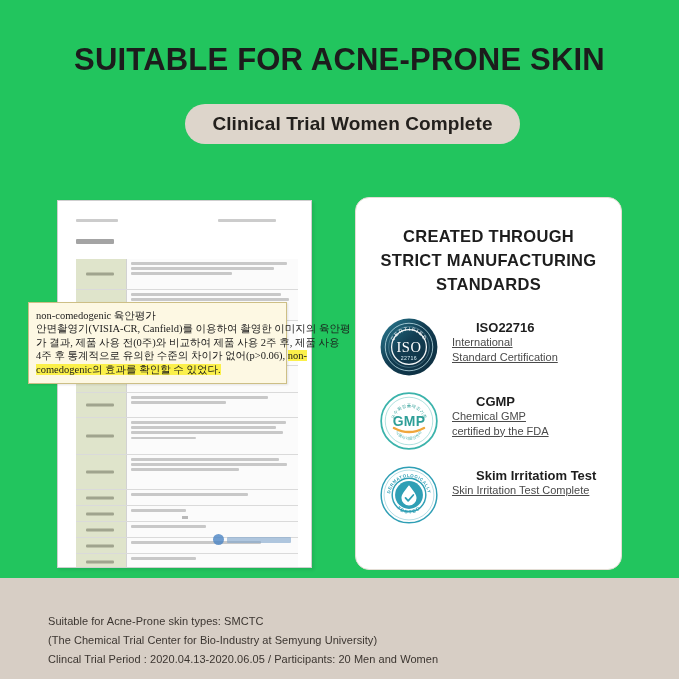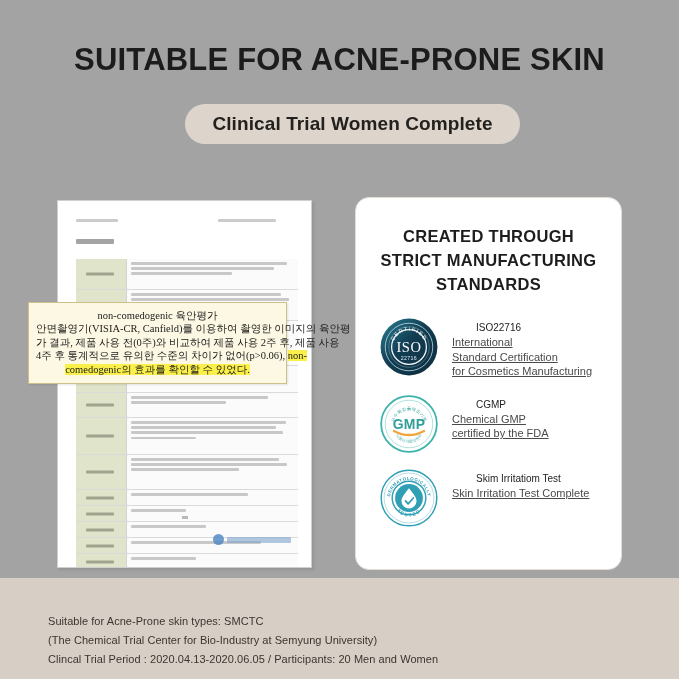--- a/index.html
+++ b/index.html
@@ -11,21 +11,21 @@
     height: 679px;
     overflow: hidden;
     font-family: "Liberation Sans", sans-serif;
     background: #ffffff;
   }
 
   #page {
     position: relative;
     width: 679px;
     height: 679px;
-    background: #a3a3a3;
+    background: #22c55e;
   }
 
   
   #bottom-band {
     position: absolute;
     left: 0;
     top: 578px;
     width: 679px;
     height: 101px;
     background: #d7cec5;
@@ -183,21 +183,20 @@
     border: 1px solid #cdbf86;
     box-sizing: border-box;
     box-shadow: 1px 1px 2px rgba(0,0,0,0.10);
   }
   #callout .co-line {
     font-family: "Liberation Serif", serif;
     font-size: 10.5px;
     line-height: 13.4px;
     color: #1a1a1a;
     white-space: nowrap;
-    text-align: center;
   }
   #callout .hl {
     background: #fbf04a;
   }
 
   
   #cert-card {
     position: absolute;
     left: 355px;
     top: 197px;
@@ -230,22 +229,22 @@
     width: 58px;
     height: 58px;
     flex: none;
     position: relative;
   }
   .cert-text {
     margin-left: 14px;
     padding-top: 2px;
   }
   .cert-title {
-    font-size: 10px;
-    font-weight: normal;
+    font-size: 13px;
+    font-weight: bold;
     color: #1d1d1d;
     line-height: 15px;
     padding-left: 24px;
   }
   .cert-desc {
     font-size: 11px;
     color: #4a4a4a;
     line-height: 14.5px;
     text-decoration: underline;
   }
@@ -445,21 +444,20 @@
               <textPath href="#isoArc" startOffset="50%" text-anchor="middle">CERTIFIED</textPath>
             </text>
             <text x="50" y="58" font-size="25" fill="#ffffff" text-anchor="middle" font-family="Liberation Serif, serif" letter-spacing="1">ISO</text>
             <text x="50" y="72" font-size="9" fill="#d8eef5" text-anchor="middle" font-family="Liberation Sans, sans-serif" letter-spacing="0.6">22716</text>
           </svg>
         </div>
         <div class="cert-text">
           <div class="cert-title">ISO22716</div>
           <div class="cert-desc">International</div>
           <div class="cert-desc">Standard Certification</div>
-          <div class="cert-desc">for Cosmetics Manufacturing</div>
         </div>
       </div>
 
       <div class="cert-row">
         <div class="cert-badge">
           <svg viewBox="0 0 100 100" width="58" height="58" aria-hidden="true">
             <defs>
               <path id="gmpArcTop" d="M 24,52 A 26,26 0 0 1 76,52"></path>
               <path id="gmpArcBot" d="M 23,55 A 27,27 0 0 0 77,55"></path>
             </defs>

